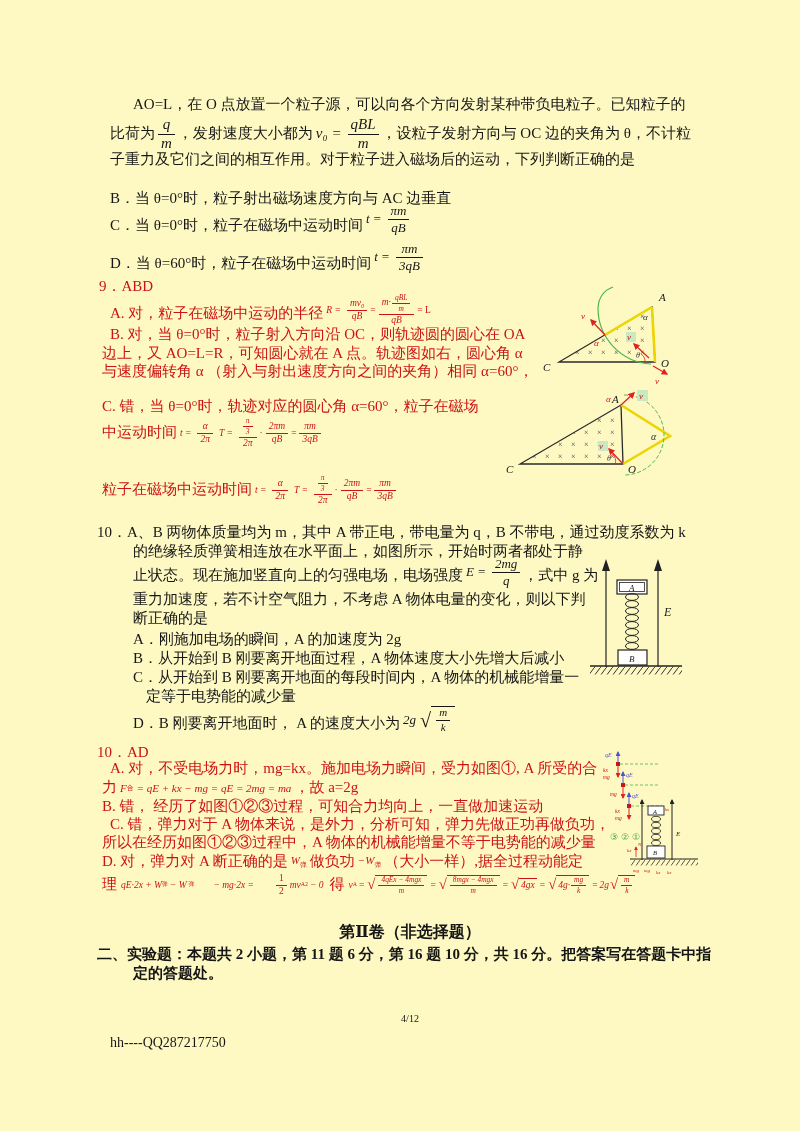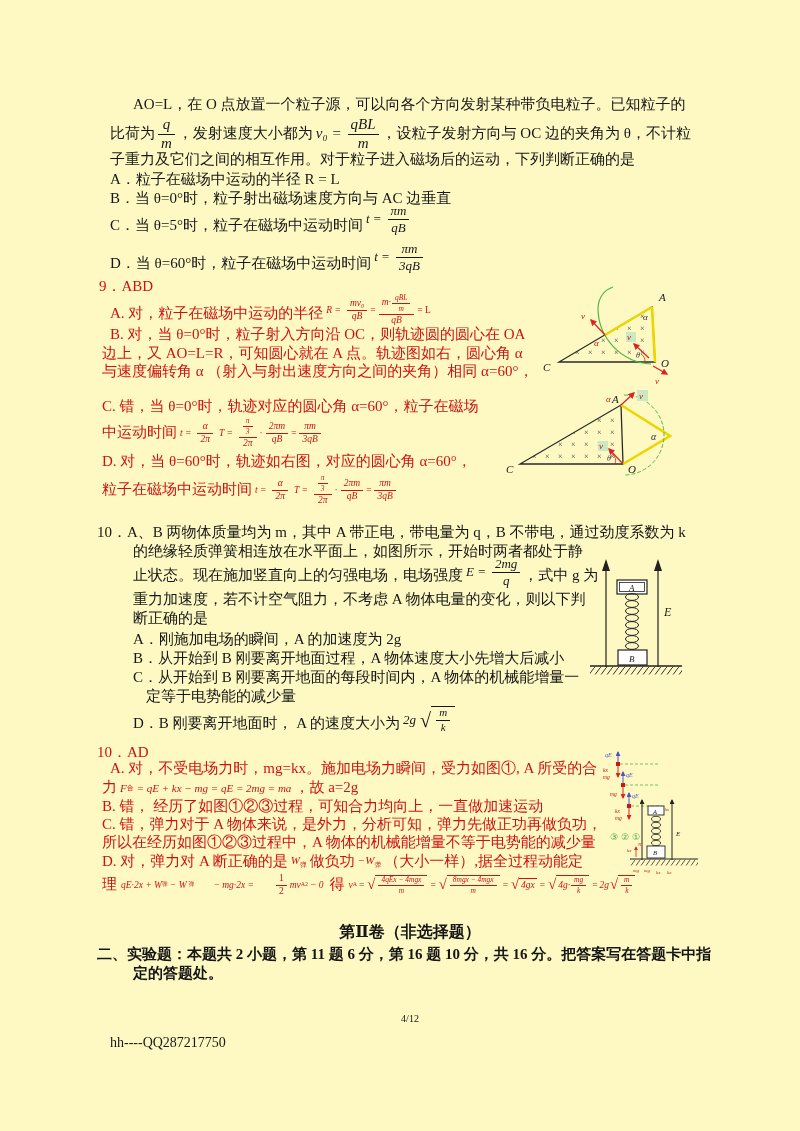--- a/index.html
+++ b/index.html
@@ -42,25 +42,24 @@
     <span>，发射速度大小都为</span>
     <span class="fml">v₀ =</span>
     <span class="fr">
         <span class="n">qBL</span>
         <span class="d">m</span>
       </span>
     <span>，设粒子发射方向与 OC 边的夹角为 θ，不计粒</span>
   </div>
 
   <div class="ln" style="left:110px;top:150px">子重力及它们之间的相互作用。对于粒子进入磁场后的运动，下列判断正确的是</div>
-  <div class="ln" style="left:110px;top:170px">A．粒子在磁场中运动的半径 R = L</div>
   <div class="ln" style="left:110px;top:189px">B．当 θ=0°时，粒子射出磁场速度方向与 AC 边垂直</div>
 
   <div class="ln flex" style="left:110px;top:208px;height:36px">
-    <span>C．当 θ=5°时，粒子在磁场中运动时间</span>
+    <span>C．当 θ=0°时，粒子在磁场中运动时间</span>
     <span class="flex raise" style="font-size:13px">
       <span class="fml">t =</span>
       <span class="fr">
           <span class="n">πm</span>
           <span class="d">qB</span>
         </span>
     </span>
   </div>
 
   <div class="ln flex" style="left:110px;top:246px;height:36px">
@@ -117,21 +116,20 @@
           <span class="d">qB</span>
         </span>
       <span>=</span>
       <span class="fr">
           <span class="n">πm</span>
           <span class="d">3qB</span>
         </span>
     </span>
   </div>
 
-  <div class="ln red" style="left:102px;top:452px">D. 对，当 θ=60°时，轨迹如右图，对应的圆心角 α=60°，</div>
 
   <div class="ln flex red" style="left:102px;top:473px;height:34px">
     <span>粒子在磁场中运动时间</span>
     <span class="flex xs">
       <span class="fml">t =</span>
       <span class="fr">
           <span class="n">α</span>
           <span class="d">2π</span>
         </span>
       <span class="fml">T =</span>
@@ -311,21 +309,21 @@
     <span>力</span>
     <span class="flex sm">
       <span class="fml" style="margin-right:0">F</span>
         <sub>合</sub>
       <span class="fml">= qE + kx − mg = qE = 2mg = ma</span>
     </span>
     <span>，故 a=2g</span>
   </div>
 
   <div class="ln red" style="left:102px;top:797px">B. 错， 经历了如图①②③过程，可知合力均向上，一直做加速运动</div>
-  <div class="ln red" style="left:102px;top:815px">C. 错，弹力对于 A 物体来说，是外力，分析可知，弹力先做正功再做负功，</div>
+  <div class="ln red" style="left:110px;top:815px">C. 错，弹力对于 A 物体来说，是外力，分析可知，弹力先做正功再做负功，</div>
   <div class="ln red" style="left:102px;top:833px">所以在经历如图①②③过程中，A 物体的机械能增量不等于电势能的减少量</div>
 
   <div class="ln flex red" style="left:102px;top:851px;height:22px">
     <span>D. 对，弹力对 A 断正确的是</span>
     <span class="sm" style="margin:0 3px"><span class="it">W</span><sub>弹</sub></span>
     <span>做负功</span>
     <span class="sm" style="margin:0 3px"><span class="it">−W</span><sub>弹</sub></span>
     <span>（大小一样）,据全过程动能定</span>
   </div>
 

